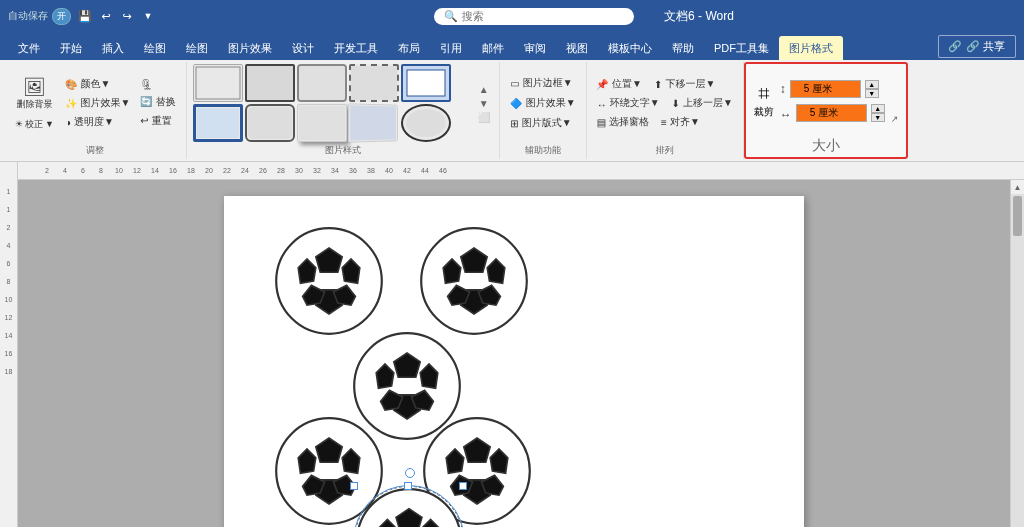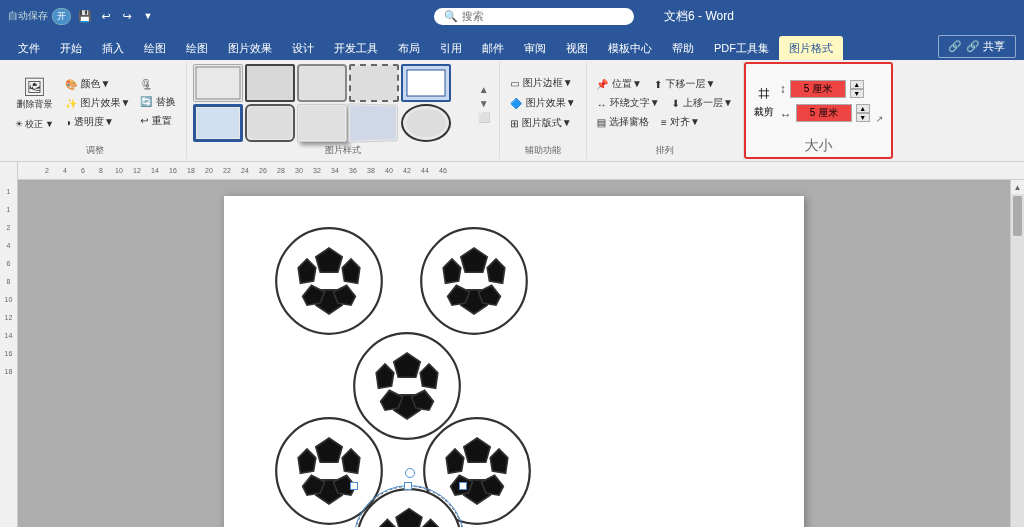--- a/index.html
+++ b/index.html
@@ -117,26 +117,26 @@
     .size-section {
       border: 2px solid #e03030;
       border-radius: 3px;
       padding: 2px 8px;
       background: #f8f8f8;
       display: flex;
       flex-direction: column;
     }
     .size-row { display: flex; align-items: center; gap: 4px; padding: 2px 0; }
     .size-input {
-      width: 56px;
+      width: 71px;
       height: 18px;
       border: 1px solid #aaa;
       font-size: 10px;
       padding: 1px 13px;
-      background: #ef4444;
+      background: #f97316;
     }
     .size-spinner { display: flex; flex-direction: column; }
     .size-spin-btn { width: 14px; height: 9px; background: #e8e8e8; border: 1px solid #aaa; display: flex; align-items: center; justify-content: center; cursor: pointer; font-size: 7px; line-height: 1; }
     .size-section-label { font-size: 14px; color: #666; text-align: center; margin-top: auto; padding-top: 2px; }
 
     
     .doc-area {
       display: flex;
       background: #d0d0d0;
       height: calc(527px - 140px);

